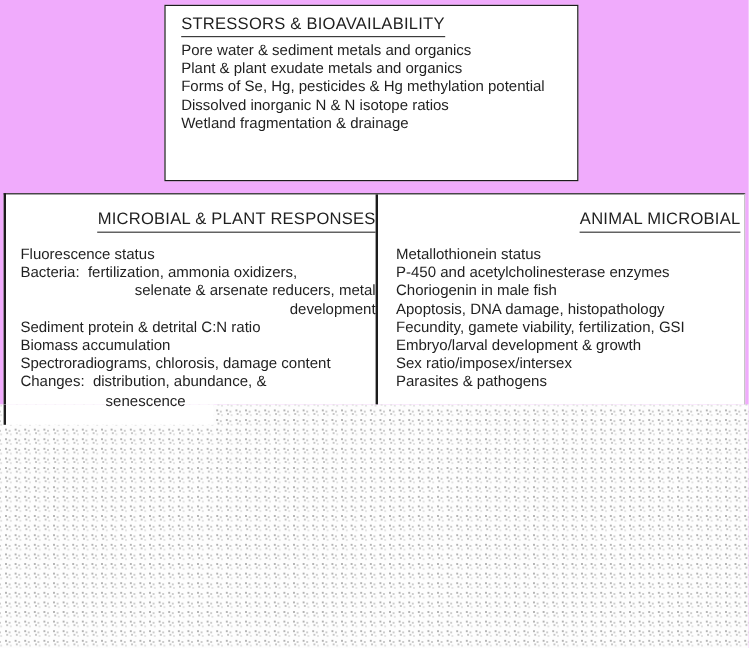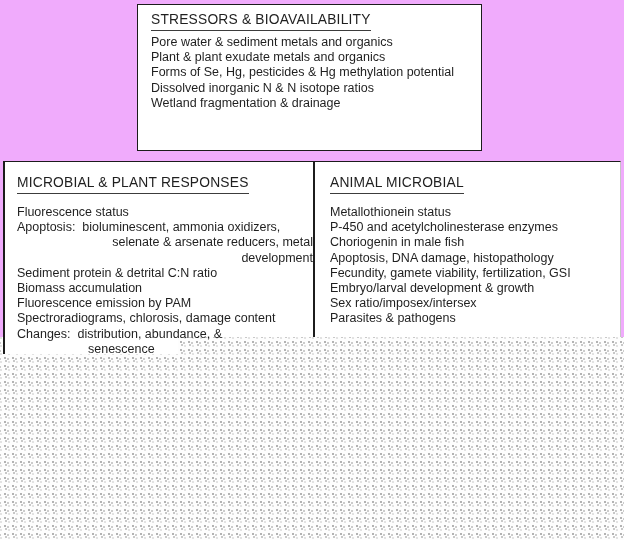--- a/index.html
+++ b/index.html
@@ -93,21 +93,21 @@
     position: absolute;
     left: 308px;
     top: 0;
     width: 2px;
     height: 100%;
     background: #1c1c1c;
   }
   .cell { position: absolute; top: 0; }
   .left-cell  { left: 0;     width: 308px; padding: 13px 0 0 12px; box-sizing: border-box; }
   .right-cell { left: 312px; width: 300px; padding: 13px 0 0 13px; box-sizing: border-box; }
-  .cell .box-title { margin-bottom: 11px; }
+  .cell .box-title { margin-bottom: 11px; text-align: right; }
   .cont   { padding-left: 69px; text-align: right; }
   .cont-2 { padding-left: 71px; }
 </style>
 </head>
 <body>
 
 <div class="canvas">
 
   <div class="dots-region"></div>
   <div class="white-patch"></div>
@@ -123,26 +123,25 @@
     </div>
   </section>
 
   <section class="panel">
     <div class="divider"></div>
 
     <div class="cell left-cell">
       <h2 class="box-title"><span class="u">MICROBIAL &amp; PLANT RESPONSES</span></h2>
       <div>
         <div class="line">Fluorescence status</div>
-        <div class="line">Apoptosis:  bioluminescent, ammonia oxidizers,</div>
+        <div class="line">Bacteria:  fertilization, ammonia oxidizers,</div>
         <div class="line cont">selenate &amp; arsenate reducers, metal</div>
         <div class="line cont">development</div>
         <div class="line">Sediment protein &amp; detrital C:N ratio</div>
         <div class="line">Biomass accumulation</div>
-        <div class="line">Fluorescence emission by PAM</div>
         <div class="line">Spectroradiograms, chlorosis, damage content</div>
         <div class="line">Changes:  distribution, abundance, &amp;</div>
         <div class="line cont-2">senescence</div>
       </div>
     </div>
 
     <div class="cell right-cell">
       <h2 class="box-title"><span class="u">ANIMAL MICROBIAL</span></h2>
       <div>
         <div class="line">Metallothionein status</div>

